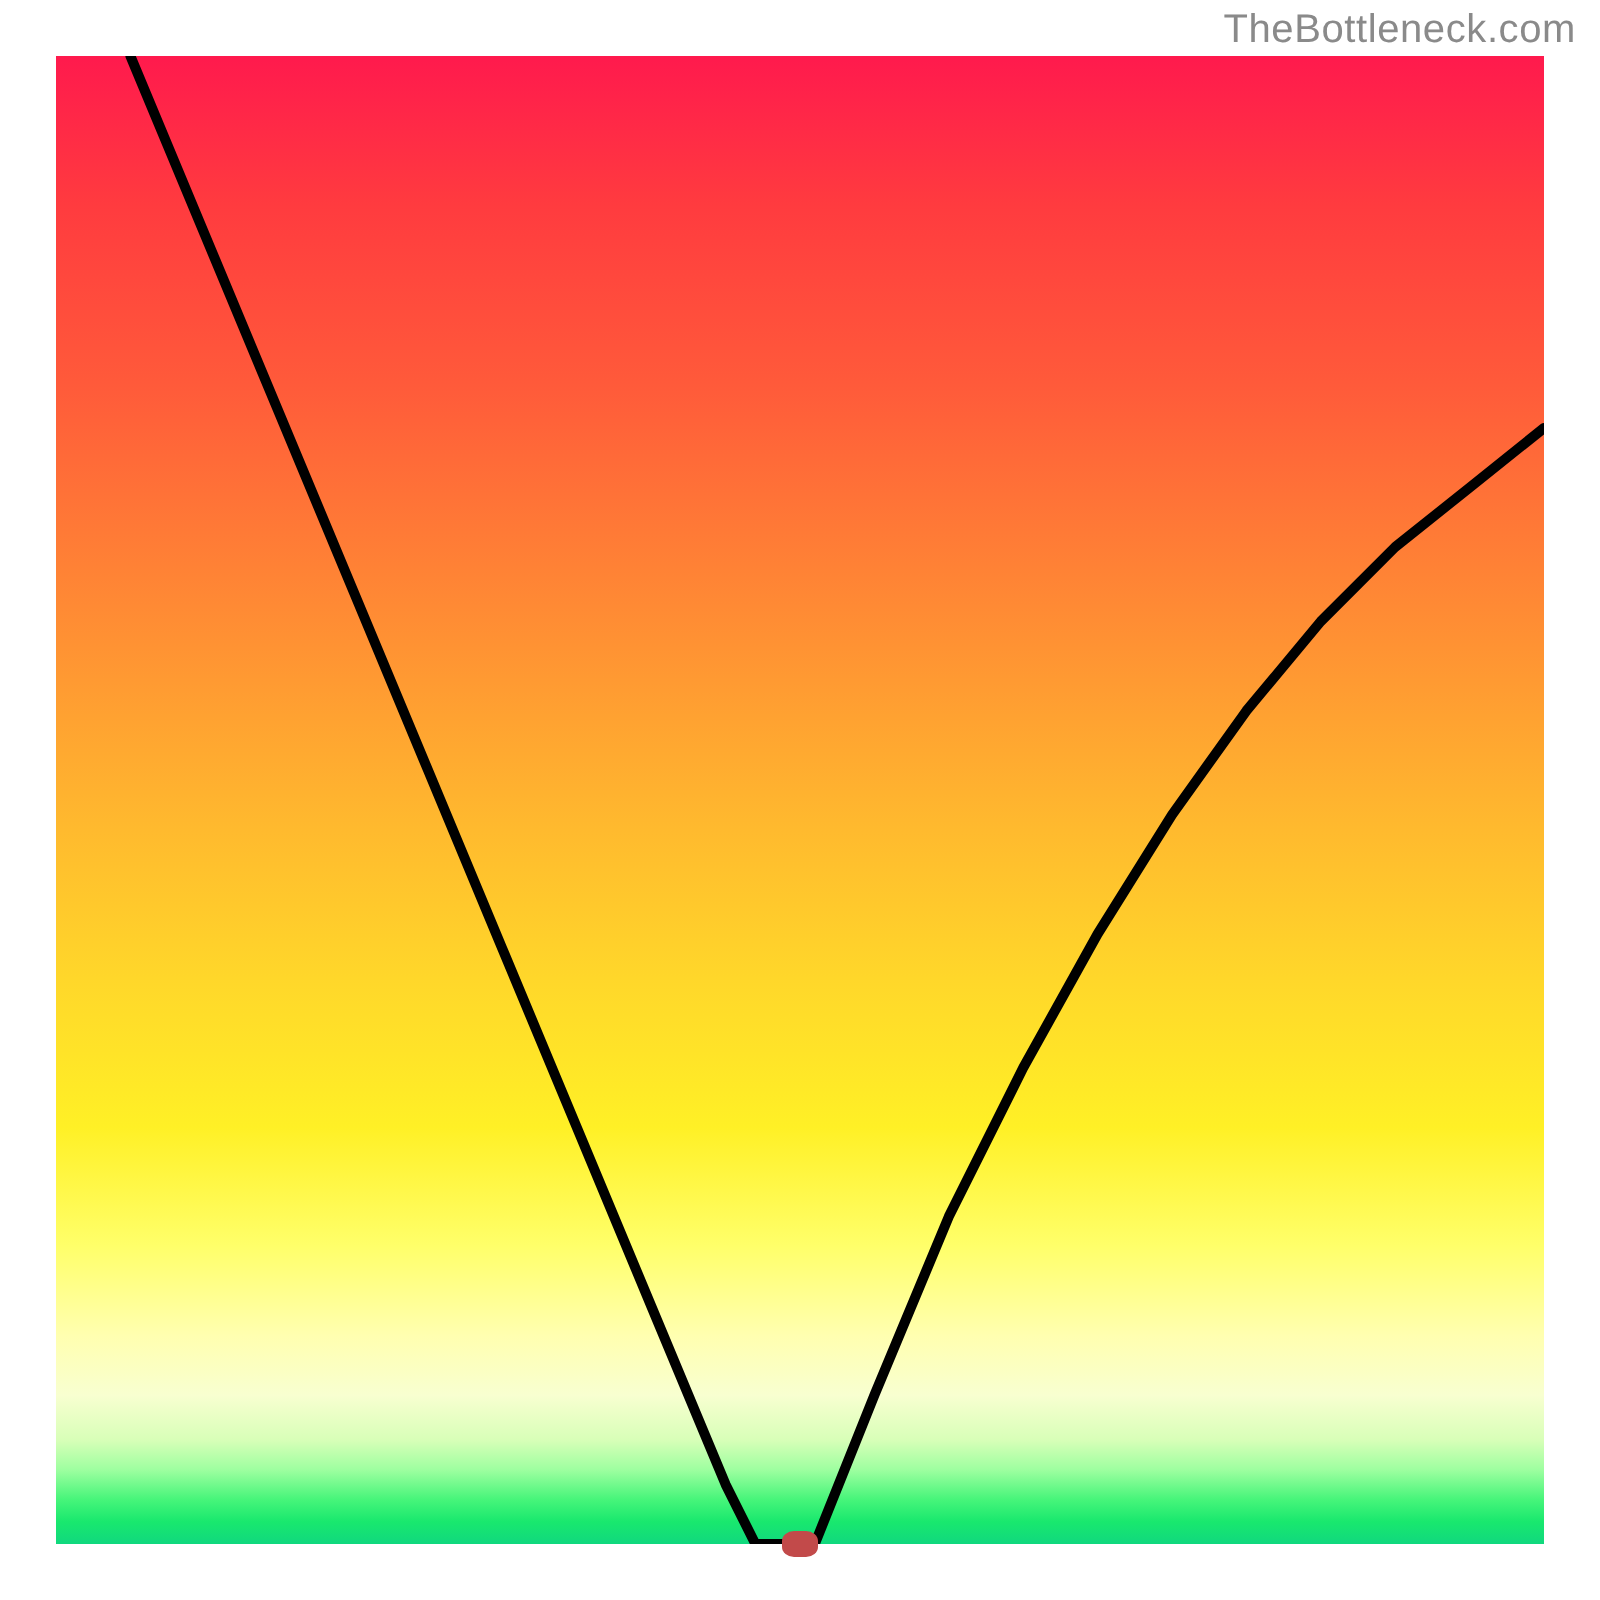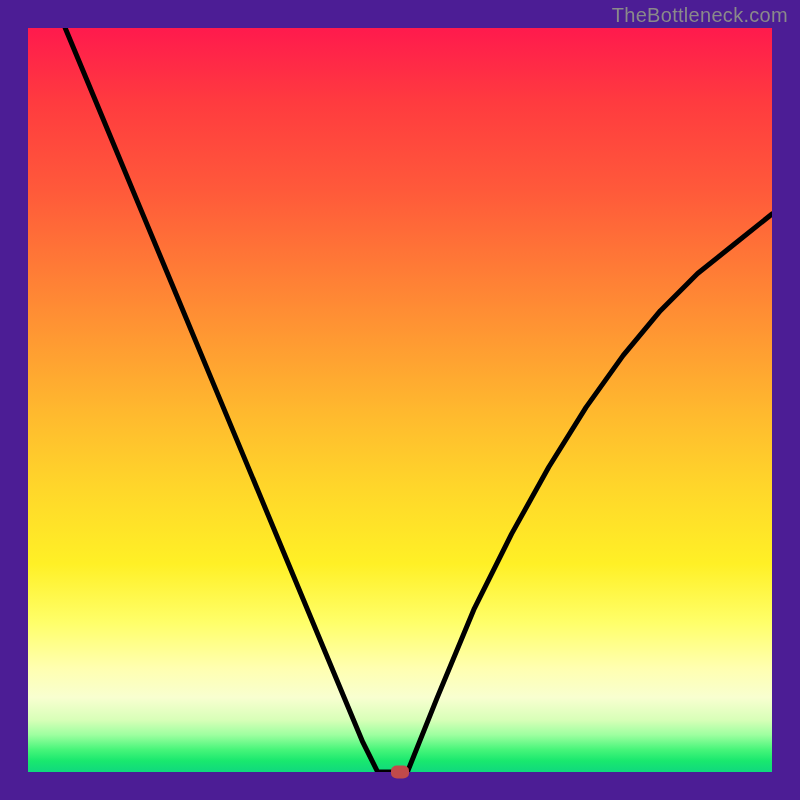--- a/index.html
+++ b/index.html
@@ -9,21 +9,21 @@
     height: 800px;
     background: #000;
     overflow: hidden;
     font-family: Arial, Helvetica, sans-serif;
   }
   .frame {
     position: absolute;
     left: 0; top: 0;
     width: 800px;
     height: 800px;
-    background: #4c1d95;
+    background: #ffffff;
   }
   .plot {
     position: absolute;
     left: 28px;
     top: 28px;
     width: 744px;
     height: 744px;
     background: linear-gradient(to bottom,
       #ff1a4d 0%,
       #ff3b3f 10%,

